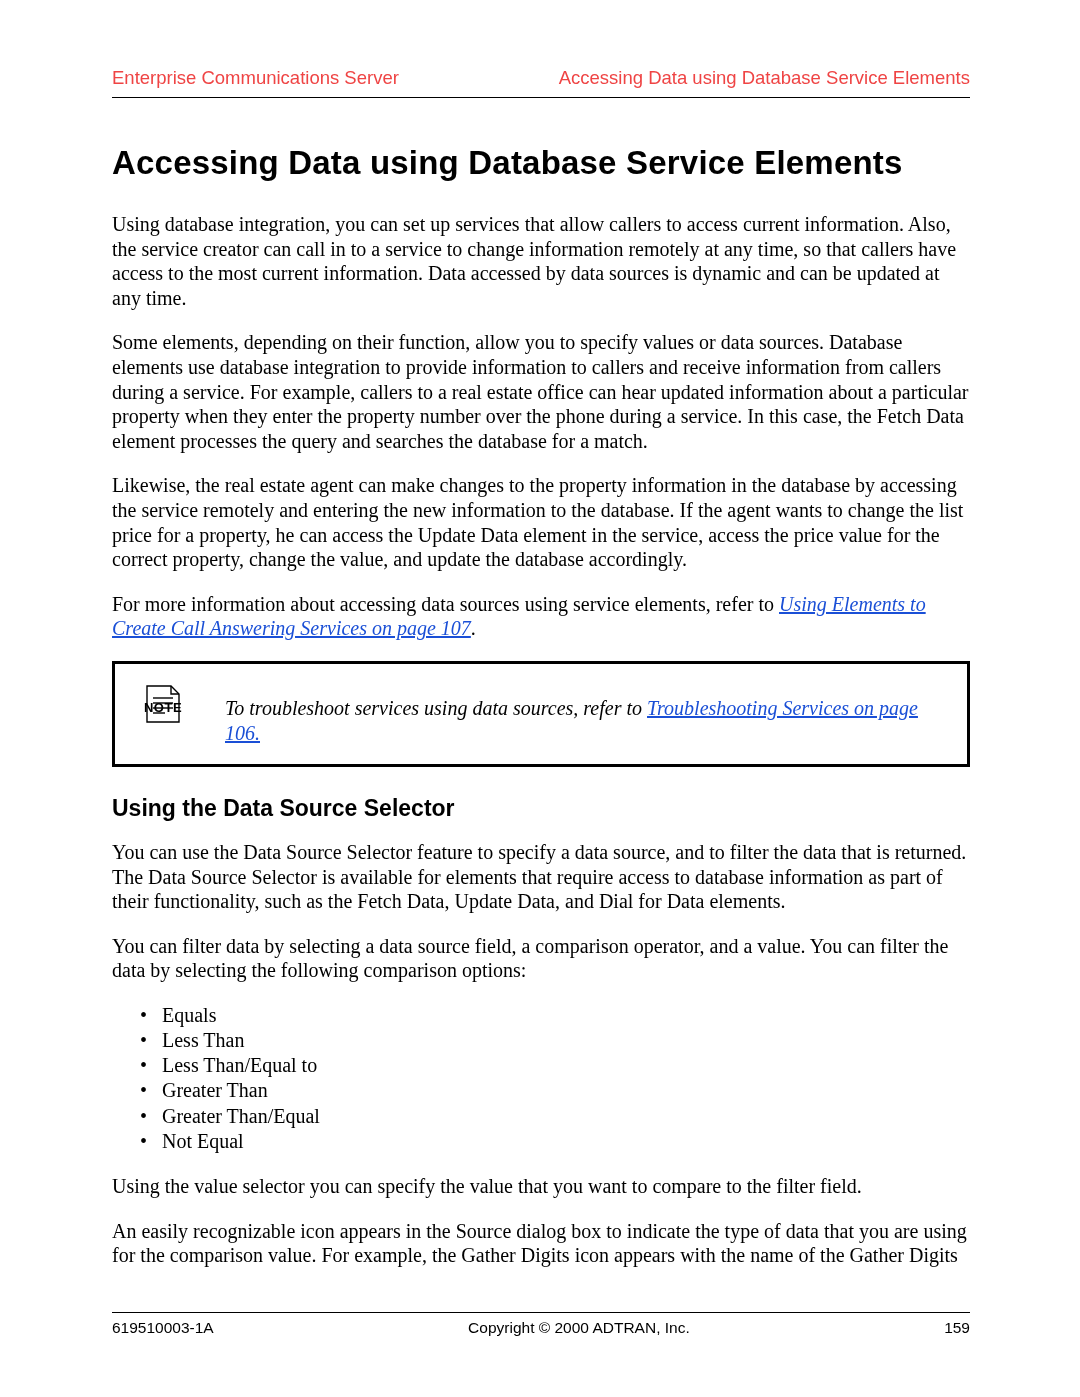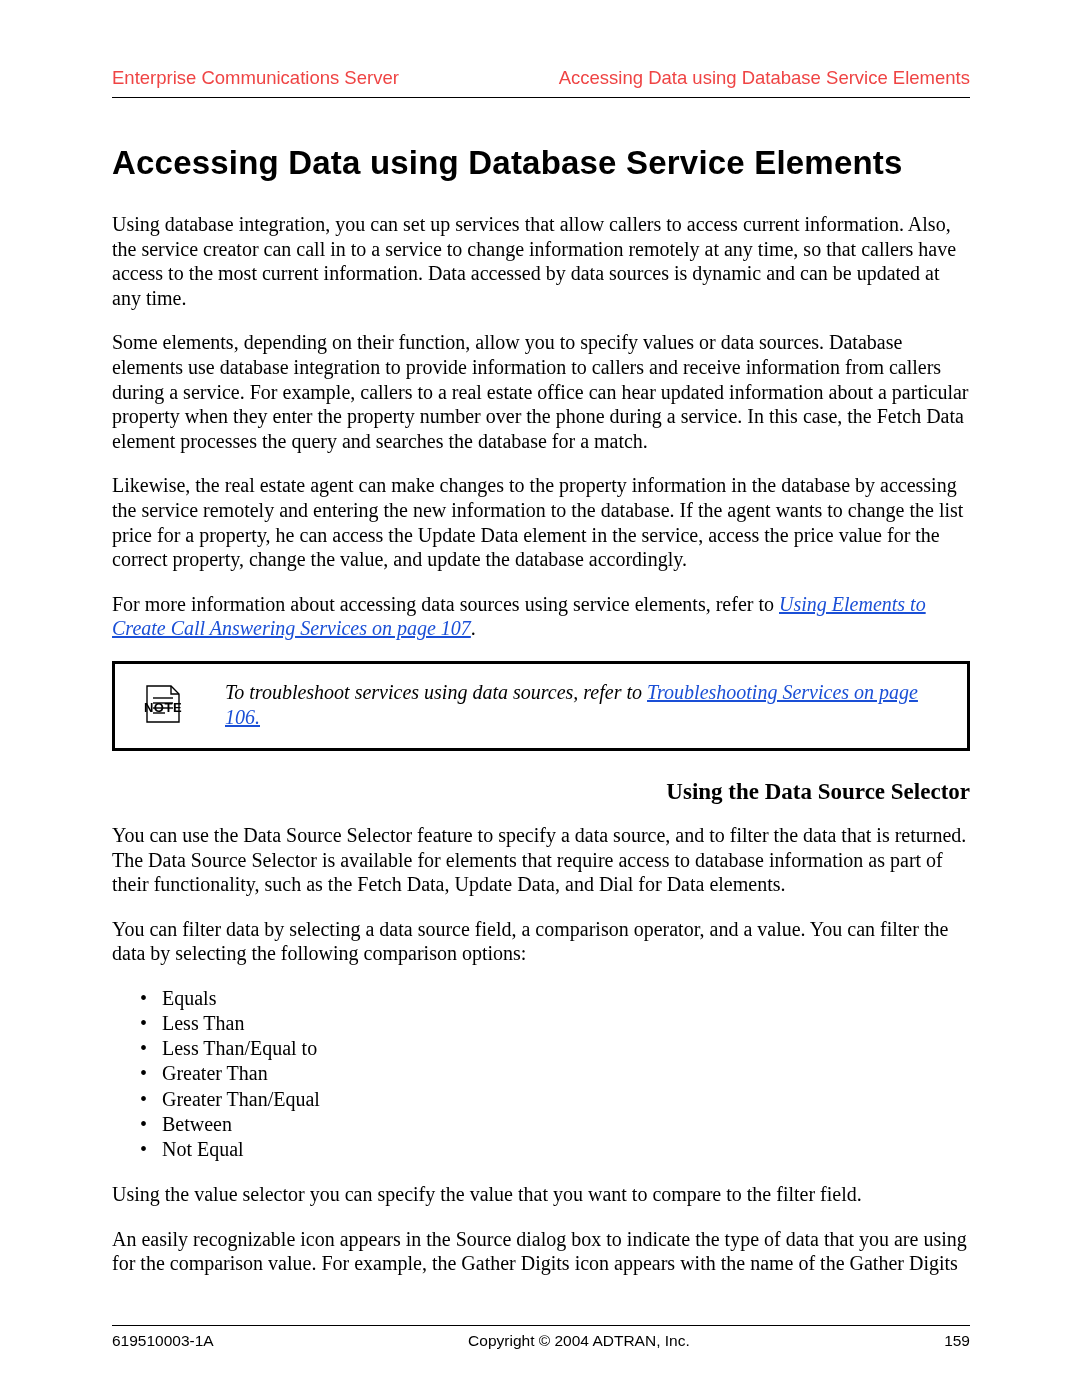--- a/index.html
+++ b/index.html
@@ -6,27 +6,27 @@
   html, body { width: 1080px; height: 1397px; background: #fff; font-family: "Times New Roman", Times, serif; color: #000; }
   .page { position: relative; width: 1080px; height: 1397px; padding: 67px 110px 0 112px; }
   .running-head { display: flex; justify-content: space-between; font-family: Arial, Helvetica, sans-serif; font-size: 18.5px; color: #ef4444; padding-bottom: 8px; border-bottom: 1.5px solid #000; }
   .h1 { font-family: Arial, Helvetica, sans-serif; font-weight: 700; font-size: 33px; margin-top: 46px; margin-bottom: 30px; letter-spacing: 0.2px; }
   .body-p { font-size: 20px; line-height: 1.23; margin-bottom: 20px; }
   .body-p .link { color: #1a4fd6; font-style: italic; }
   .note-box { border: 3px solid #000; margin: 14px 0 28px 0; padding: 14px 22px 18px 22px; display: flex; align-items: flex-start; gap: 36px; }
   .note-icon-wrap { display: flex; flex-direction: column; align-items: center; padding-top: 4px; width: 52px; }
   .note-icon-wrap svg { display: block; }
   .note-icon-label { font-family: Arial, Helvetica, sans-serif; font-weight: 900; font-size: 13px; letter-spacing: 0.5px; margin-top: -26px; }
-  .note-text { font-size: 20px; font-style: italic; line-height: 1.25; flex: 1; padding-top: 2px; }
+  .note-text { font-size: 20px; font-style: italic; line-height: 1.25; flex: 1; padding-top: 2px; margin-top: 16px; }
   .note-text .link { color: #1a4fd6; }
-  .h2 { font-family: Liberation Serif, serif; font-weight: 700; font-size: 23px; margin-top: 10px; margin-bottom: 18px; text-align: right; }
+  .h2 { font-family: Liberation Sans, sans-serif; font-weight: 700; font-size: 23px; margin-top: 10px; margin-bottom: 18px; }
   ul.comparison { margin: 4px 0 20px 28px; padding: 0; }
   ul.comparison li { font-size: 20px; line-height: 1.26; list-style: none; position: relative; padding-left: 22px; }
   ul.comparison li::before { content: "•"; position: absolute; left: 0; top: 0; }
-  .footer { position: absolute; left: 112px; right: 110px; bottom: 47px; border-top: 1.5px solid #000; padding-top: 6px; display: flex; justify-content: space-between; font-family: Arial, Helvetica, sans-serif; font-size: 15.5px; }
+  .footer { position: absolute; left: 112px; right: 110px; bottom: 60px; border-top: 1.5px solid #000; padding-top: 6px; display: flex; justify-content: space-between; font-family: Arial, Helvetica, sans-serif; font-size: 15.5px; }
 </style>
 </head>
 <body>
 
 <div class="page">
 
   <div class="running-head">
     <span>Enterprise Communications Server</span>
     <span>Accessing Data using Database Service Elements</span>
   </div>
@@ -63,26 +63,25 @@
 
   <p class="body-p">You can use the Data Source Selector feature to specify a data source, and to filter the data that is returned. The Data Source Selector is available for elements that require access to database information as part of their functionality, such as the Fetch Data, Update Data, and Dial for Data elements.</p>
   <p class="body-p">You can filter data by selecting a data source field, a comparison operator, and a value. You can filter the data by selecting the following comparison options:</p>
 
   <ul class="comparison">
     <li>Equals</li>
     <li>Less Than</li>
     <li>Less Than/Equal to</li>
     <li>Greater Than</li>
     <li>Greater Than/Equal</li>
-    <li>Between</li>
     <li>Not Equal</li>
   </ul>
 
   <p class="body-p">Using the value selector you can specify the value that you want to compare to the filter field.</p>
   <p class="body-p">An easily recognizable icon appears in the Source dialog box to indicate the type of data that you are using for the comparison value. For example, the Gather Digits icon appears with the name of the Gather Digits</p>
 
   <div class="footer">
     <span>619510003-1A</span>
-    <span>Copyright © 2004 ADTRAN, Inc.</span>
+    <span>Copyright © 2000 ADTRAN, Inc.</span>
     <span>159</span>
   </div>
 
 </div>
 
 </body></html>

